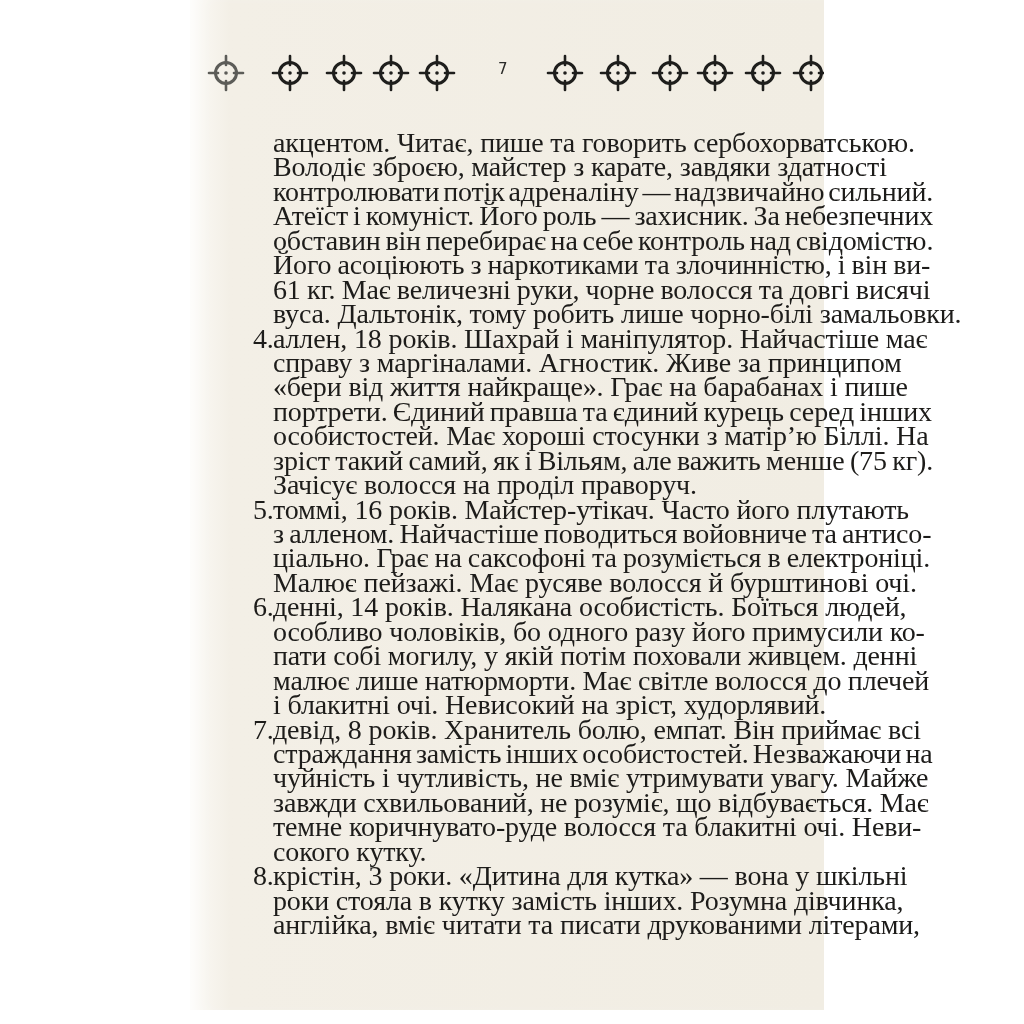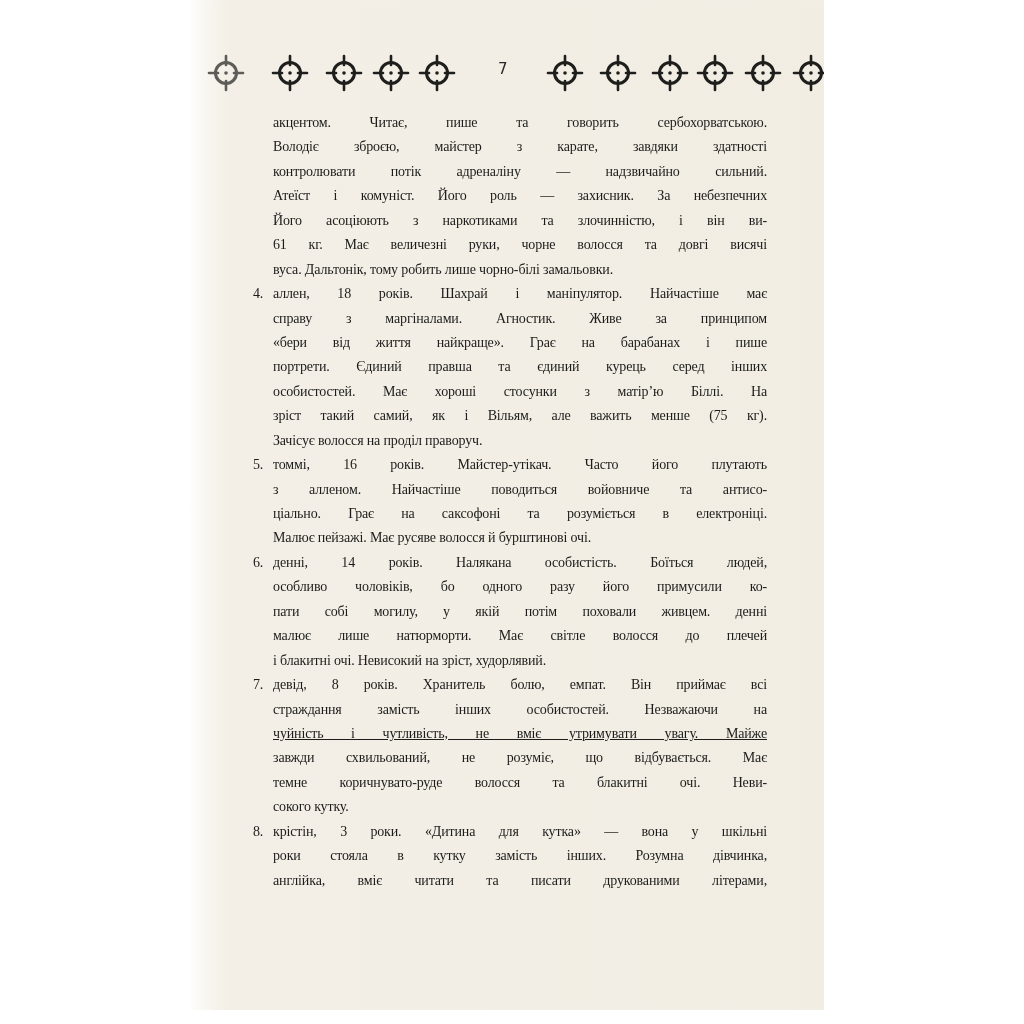--- a/index.html
+++ b/index.html
@@ -38,24 +38,24 @@
       position: absolute;
       top: 10px;
       left: 308px;
       font-family: "DejaVu Sans", sans-serif;
       font-size: 15px;
       color: #2a2a28;
     }
     .body-text {
       position: absolute;
       left: 83px;
-      top: 111px;
+      top: 131px;
       width: 494px;
       font-family: "Liberation Serif", serif;
-      font-size: 14px;
+      font-size: 28px;
       line-height: 24.45px;
       color: #1d1c1a;
       letter-spacing: -0.15px;
     }
     .line {
       display: block;
       white-space: nowrap;
       text-align: justify;
       text-align-last: justify;
       height: 24.45px;
@@ -188,20 +188,21 @@
           <circle cx="20" cy="20" r="1.8" fill="#1e1e1c"></circle>
         </svg>
       </span>
     </div>
   <div class="body-text" id="body">
       <div>
         <span class="line"><span style="word-spacing: 0px;">акцентом. Читає, пише та говорить сербохорватською.</span></span>
         <span class="line"><span style="word-spacing: 0px;">Володіє зброєю, майстер з карате, завдяки здатності</span></span>
         <span class="line"><span style="word-spacing: -2.95px;">контролювати потік адреналіну — надзвичайно сильний.</span></span>
         <span class="line"><span style="word-spacing: -1.7832px;">Атеїст і комуніст. Його роль — захисник. За небезпечних</span></span>
+        <span class="line"><span style="word-spacing: -2.11384px;">обставин він перебирає на себе контроль над свідомістю.</span></span>
         <span class="line"><span style="word-spacing: -0.699219px;">Його асоціюють з наркотиками та злочинністю, і він ви-</span></span>
         <span class="line"><span style="word-spacing: -0.618056px;">61 кг. Має величезні руки, чорне волосся та довгі висячі</span></span>
         <span class="line last"><span>вуса. Дальтонік, тому робить лише чорно-білі замальовки.</span></span>
       </div>
       <div>
         <span class="line item-line"><span class="item-number">4.</span><span style="word-spacing: 0px;">аллен, 18 років. Шахрай і маніпулятор. Найчастіше має</span></span>
         <span class="line"><span style="word-spacing: 0px;">справу з маргіналами. Агностик. Живе за принципом</span></span>
         <span class="line"><span style="word-spacing: 0px;">«бери від життя найкраще». Грає на барабанах і пише</span></span>
         <span class="line"><span style="word-spacing: -1.5558px; margin-top: 6px;">портрети. Єдиний правша та єдиний курець серед інших</span></span>
         <span class="line"><span style="word-spacing: -0.0111607px;">особистостей. Має хороші стосунки з матір’ю Біллі. На</span></span>
@@ -217,21 +218,21 @@
       <div>
         <span class="line item-line"><span class="item-number">6.</span><span style="word-spacing: 0px;">денні, 14 років. Налякана особистість. Боїться людей,</span></span>
         <span class="line"><span style="word-spacing: 0px;">особливо чоловіків, бо одного разу його примусили ко-</span></span>
         <span class="line"><span style="word-spacing: 0px;">пати собі могилу, у якій потім поховали живцем. денні</span></span>
         <span class="line"><span style="word-spacing: -0.357143px; margin-top: 46px;">малює лише натюрморти. Має світле волосся до плечей</span></span>
         <span class="line last"><span>і блакитні очі. Невисокий на зріст, худорлявий.</span></span>
       </div>
       <div>
         <span class="line item-line"><span class="item-number">7.</span><span style="word-spacing: 0px;">девід, 8 років. Хранитель болю, емпат. Він приймає всі</span></span>
         <span class="line"><span style="word-spacing: -2.6875px;">страждання замість інших особистостей. Незважаючи на</span></span>
-        <span class="line"><span style="word-spacing: 0px; text-decoration: underline;">чуйність і чутливість, не вміє утримувати увагу. Майже</span></span>
+        <span class="line"><span style="word-spacing: 0px;">чуйність і чутливість, не вміє утримувати увагу. Майже</span></span>
         <span class="line"><span style="word-spacing: -0.169271px;">завжди схвильований, не розуміє, що відбувається. Має</span></span>
         <span class="line"><span style="word-spacing: 0px;">темне коричнувато-руде волосся та блакитні очі. Неви-</span></span>
         <span class="line last"><span>сокого кутку.</span></span>
       </div>
       <div>
         <span class="line item-line"><span class="item-number">8.</span><span style="word-spacing: 0px;">крістін, 3 роки. «Дитина для кутка» — вона у шкільні</span></span>
         <span class="line"><span style="word-spacing: 0px;">роки стояла в кутку замість інших. Розумна дівчинка,</span></span>
         <span class="line"><span style="word-spacing: 0px;">англійка, вміє читати та писати друкованими літерами,</span></span>
       </div>
     </div>

